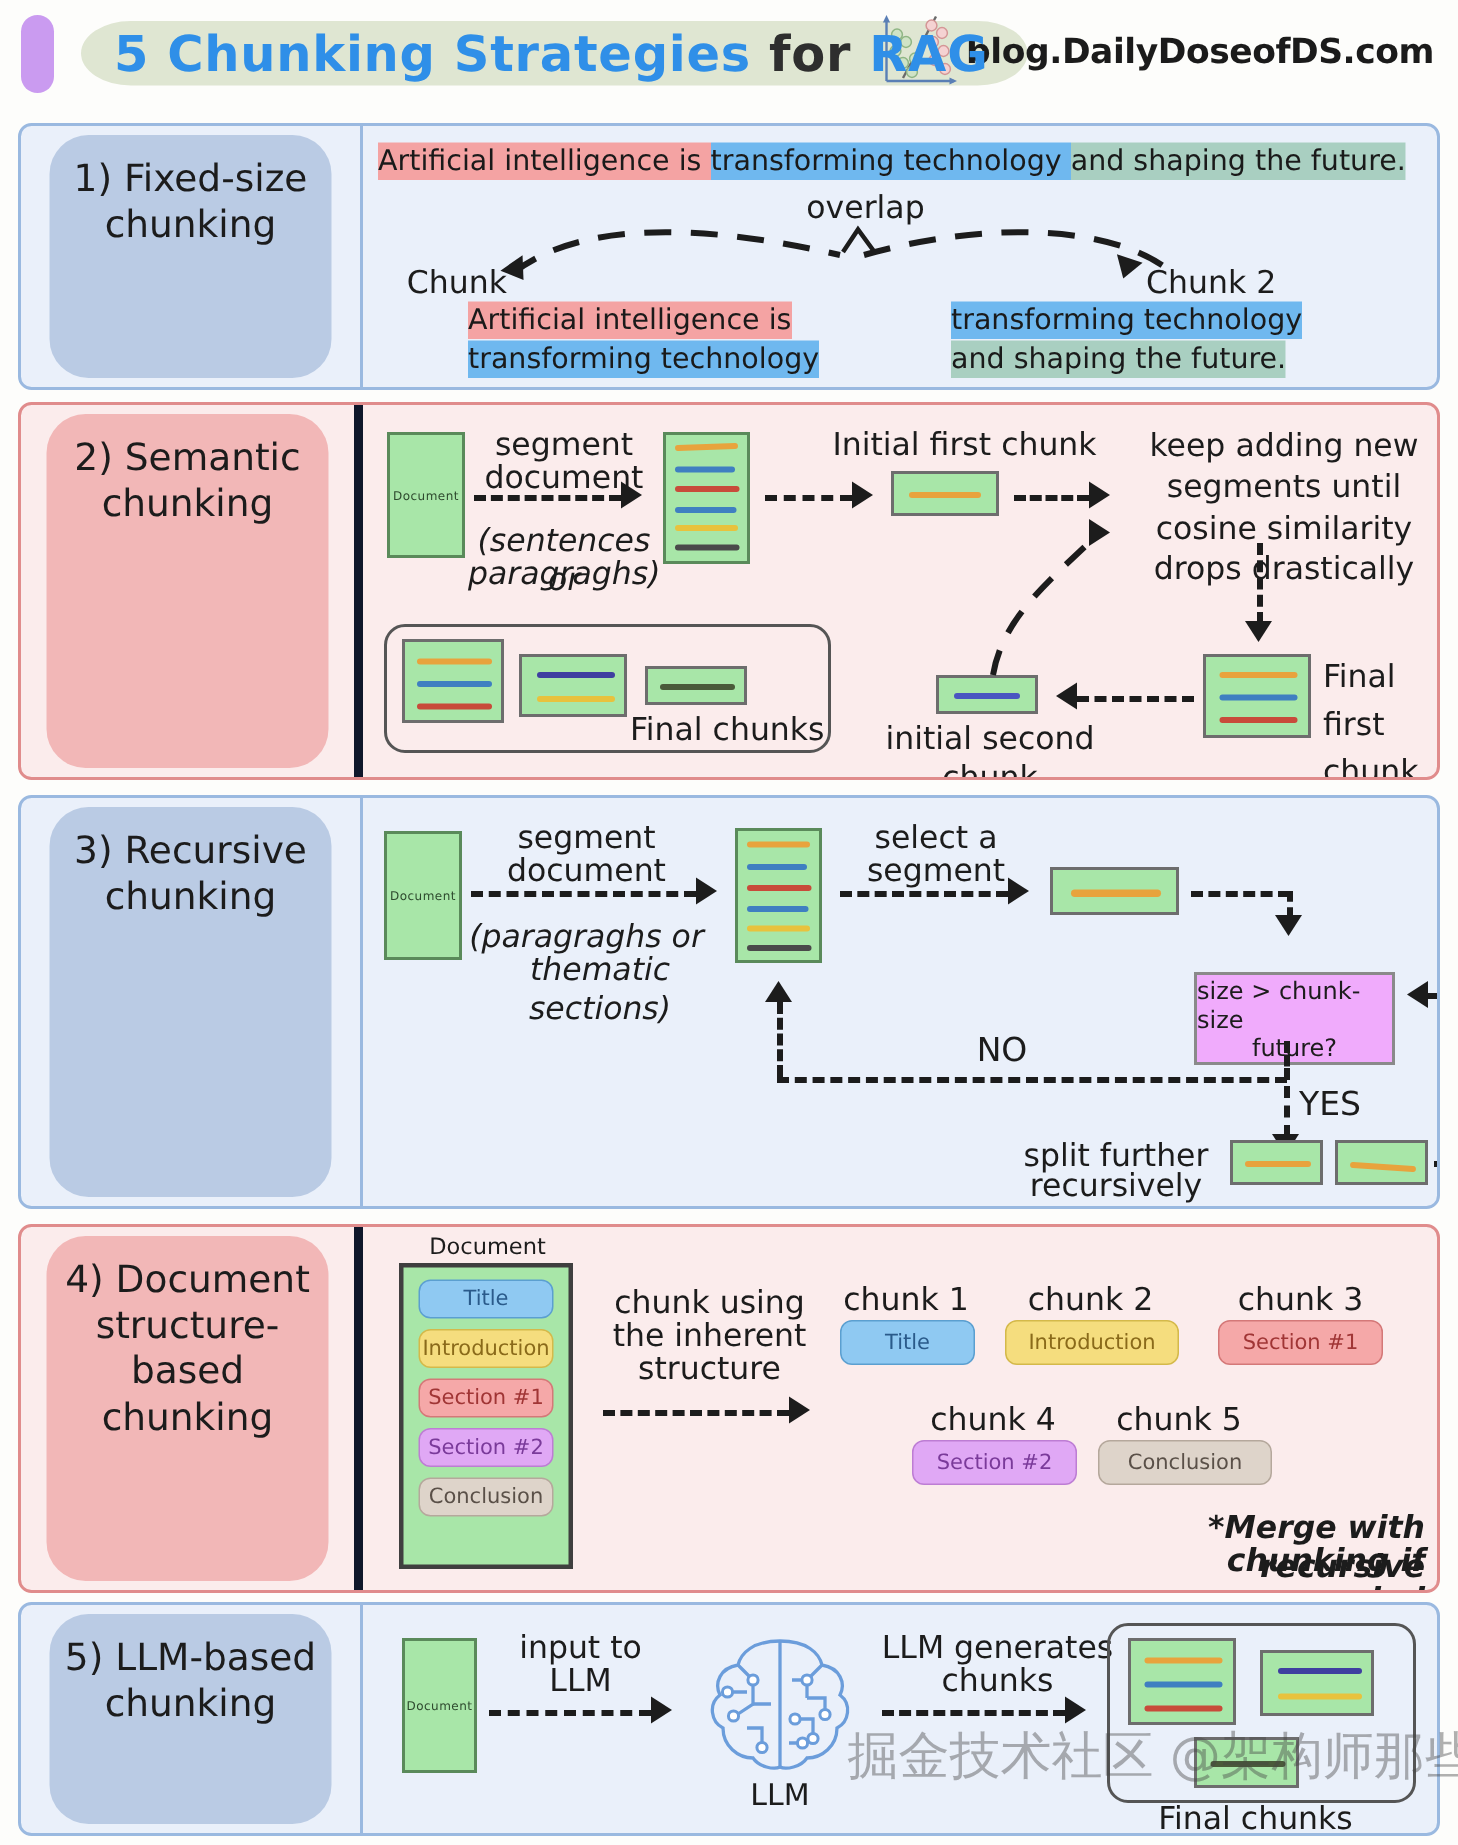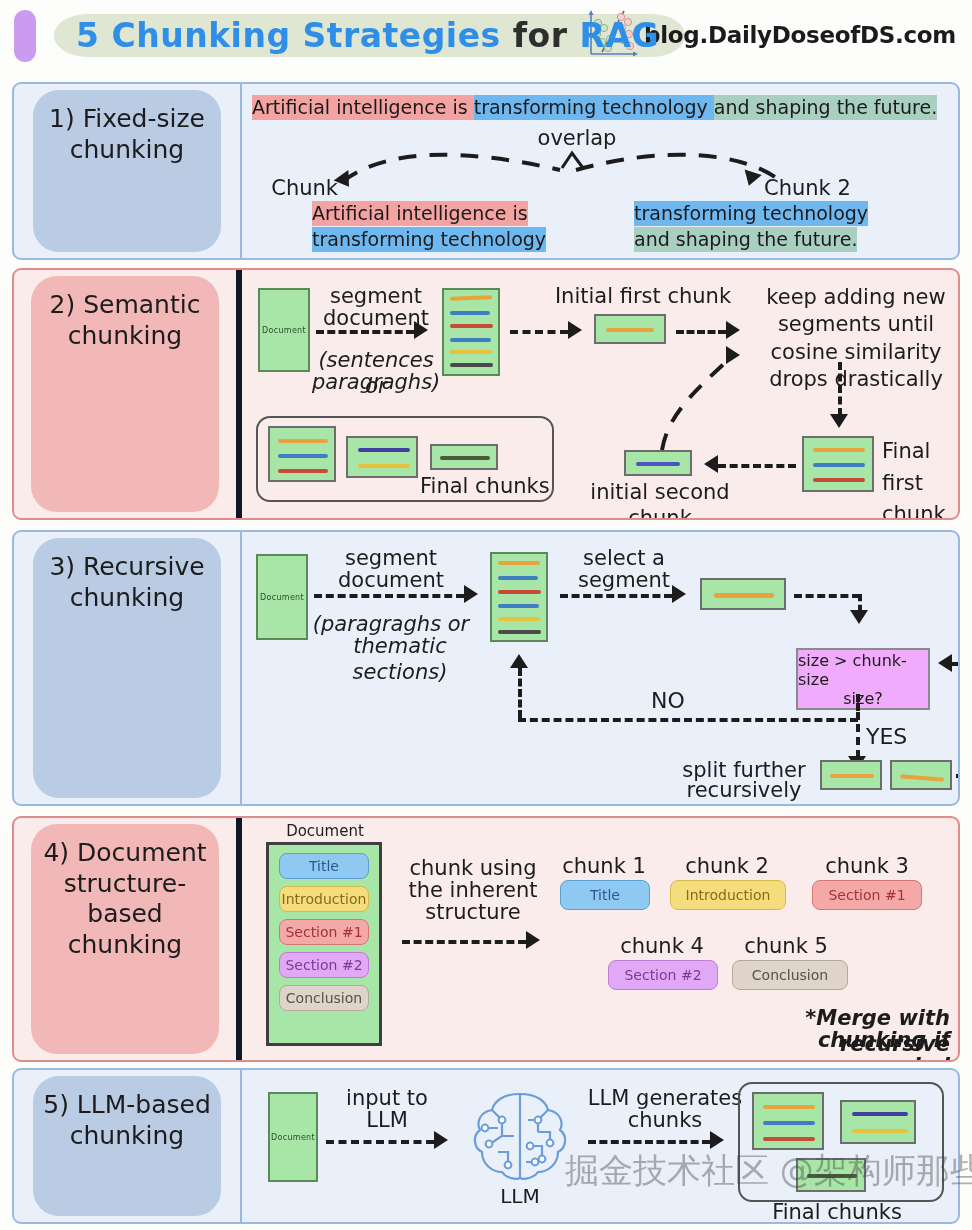--- a/index.html
+++ b/index.html
@@ -321,21 +321,21 @@
     <div class="chunkbox" style="position:absolute; left:458px; top:46px; width:86px; height:32px;">
       <div class="seg" style="left:12px; top:13px; width:60px; height:5px; background:#e8a33d;"></div>
     </div>
 
     <div class="dash-h" style="left:552px; top:62px; width:66px;"></div>
     <div class="dash-v" style="left:616px; top:62px; height:18px;"></div>
     <div class="arrow-d" style="left:608px; top:78px;"></div>
 
     <div style="position:absolute; left:554px; top:100px; width:134px; height:62px; background:#f0abfc; border:2px solid #8a8a8a; display:flex; flex-direction:column; align-items:center; justify-content:center;margin-top:16px;">
       <div style="font-size:16px; color:#1c1c1c;">size &gt; chunk-size</div>
-      <div style="font-size:16px; color:#1c1c1c;">size?</div>
+      <div style="font-size:16px; color:#1c1c1c;">future?</div>
     </div>
 
     <div class="dash-v" style="left:614px; top:162px; height:26px;"></div>
     <div class="dash-h" style="left:276px; top:186px; width:340px;"></div>
     <div class="dash-v" style="left:276px; top:136px; height:50px;"></div>
     <div class="arrow-u" style="left:268px; top:122px;"></div>
     <div class="note" style="left:396px; top:156px; width:60px; font-size:22px;">NO</div>
 
     <div class="dash-v" style="left:614px; top:192px; height:34px;"></div>
     <div class="arrow-d" style="left:606px; top:224px;"></div>

